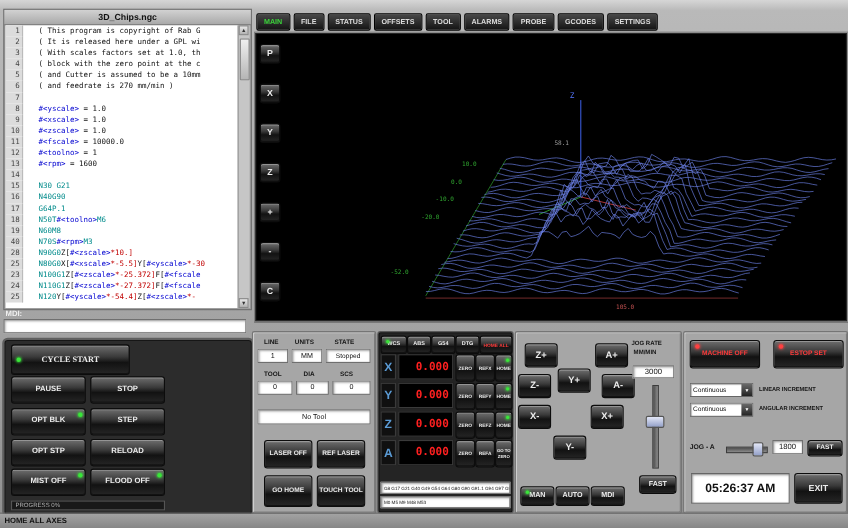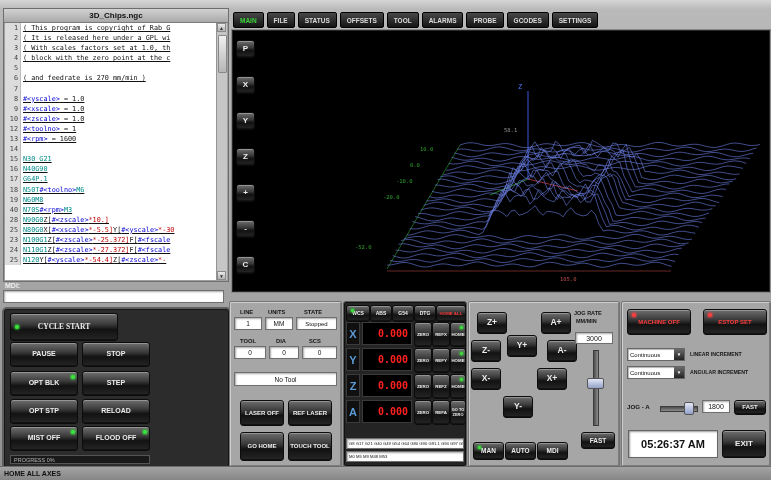--- a/index.html
+++ b/index.html
@@ -33,21 +33,21 @@
   .led.red{background:#ff4040;box-shadow:0 0 2px 1px rgba(255,64,64,.6);}
 
   
   #gcode-panel{left:3px;top:8px;width:224px;height:272px;background:#9f9f9f;border:1px solid #6e6e6e;position:absolute;}
   #gcode-title{height:13px;line-height:13px;text-align:center;font-size:8px;font-weight:bold;color:#111;
     background:linear-gradient(#d2d2d2,#a9a9a9);border-bottom:1px solid #7a7a7a;}
   #gcode-body{position:absolute;top:14px;left:1px;right:11px;bottom:1px;background:#fff;overflow:hidden;
     font-family:"DejaVu Sans Mono",monospace;font-size:6.8px;}
   .gline{display:flex;height:10.1px;line-height:10.1px;white-space:pre;}
   .gnum{width:13px;background:#dcdcdc;color:#444;text-align:right;padding-right:2px;flex:none;border-right:1px solid #bbb;}
-  .gtext{padding-left:2px;color:#111;text-decoration:underline;}
+  .gtext{padding-left:14px;color:#111;}
   .cm{color:#111;} .vr{color:#0000d0;} .gc{color:#008b8b;} .nm{color:#c00000;} .tx{color:#111;}
   #gcode-scroll{position:absolute;top:14px;right:1px;width:10px;bottom:1px;background:#c6c6c6;border-left:1px solid #949494;}
   .sc-arrow{position:absolute;left:0;width:9px;height:9px;background:linear-gradient(#e9e9e9,#b2b2b2);
     border:1px solid #8a8a8a;font-size:5px;color:#333;display:flex;align-items:center;justify-content:center;box-sizing:border-box;}
   #sc-thumb{position:absolute;left:1px;top:12px;width:7px;height:36px;background:linear-gradient(#f0f0f0,#b5b5b5);
     border:1px solid #888;border-radius:1px;}
 
   
   #plot-panel{position:absolute;left:231px;top:29px;width:538px;height:262px;background:#000;
     border:1px solid #8a8a8a;box-shadow:inset 0 0 0 1px #262626;}
@@ -84,26 +84,27 @@
 </head>
 <body>
 
 <div id="gcode-panel">
   <div id="gcode-title">3D_Chips.ngc</div>
   <div id="gcode-body">
       <div class="gline"><div class="gnum">1</div><div class="gtext"><span class="cm">( This program is copyright of Rab G</span></div></div>
       <div class="gline"><div class="gnum">2</div><div class="gtext"><span class="cm">( It is released here under a GPL wi</span></div></div>
       <div class="gline"><div class="gnum">3</div><div class="gtext"><span class="cm">( With scales factors set at 1.0, th</span></div></div>
       <div class="gline"><div class="gnum">4</div><div class="gtext"><span class="cm">( block with the zero point at the c</span></div></div>
-      <div class="gline"><div class="gnum">5</div></div>
+      <div class="gline"><div class="gnum">5</div><div class="gtext"><span class="cm">( and Cutter is assumed to be a 10mm</span></div></div>
       <div class="gline"><div class="gnum">6</div><div class="gtext"><span class="cm">( and feedrate is 270 mm/min )</span></div></div>
       <div class="gline"><div class="gnum">7</div><div class="gtext"></div></div>
       <div class="gline"><div class="gnum">8</div><div class="gtext"><span class="vr">#&lt;yscale&gt;</span><span class="tx"> = 1.0</span></div></div>
       <div class="gline"><div class="gnum">9</div><div class="gtext"><span class="vr">#&lt;xscale&gt;</span><span class="tx"> = 1.0</span></div></div>
       <div class="gline"><div class="gnum">10</div><div class="gtext"><span class="vr">#&lt;zscale&gt;</span><span class="tx"> = 1.0</span></div></div>
+      <div class="gline"><div class="gnum">11</div><div class="gtext"><span class="vr">#&lt;fscale&gt;</span><span class="tx"> = 10000.0</span></div></div>
       <div class="gline"><div class="gnum">12</div><div class="gtext"><span class="vr">#&lt;toolno&gt;</span><span class="tx"> = 1</span></div></div>
       <div class="gline"><div class="gnum">13</div><div class="gtext"><span class="vr">#&lt;rpm&gt;</span><span class="tx"> = 1600</span></div></div>
       <div class="gline"><div class="gnum">14</div><div class="gtext"></div></div>
       <div class="gline"><div class="gnum">15</div><div class="gtext"><span class="gc">N30 G21</span></div></div>
       <div class="gline"><div class="gnum">16</div><div class="gtext"><span class="gc">N40G90</span></div></div>
       <div class="gline"><div class="gnum">17</div><div class="gtext"><span class="gc">G64P.1</span></div></div>
       <div class="gline"><div class="gnum">18</div><div class="gtext"><span class="gc">N50T</span><span class="vr">#&lt;toolno&gt;</span><span class="gc">M6</span></div></div>
       <div class="gline"><div class="gnum">19</div><div class="gtext"><span class="gc">N60M8</span></div></div>
       <div class="gline"><div class="gnum">40</div><div class="gtext"><span class="gc">N70S</span><span class="vr">#&lt;rpm&gt;</span><span class="gc">M3</span></div></div>
       <div class="gline"><div class="gnum">28</div><div class="gtext"><span class="gc">N90G0</span><span class="tx">Z[</span><span class="vr">#&lt;zscale&gt;</span><span class="nm">*10.]</span></div></div>

